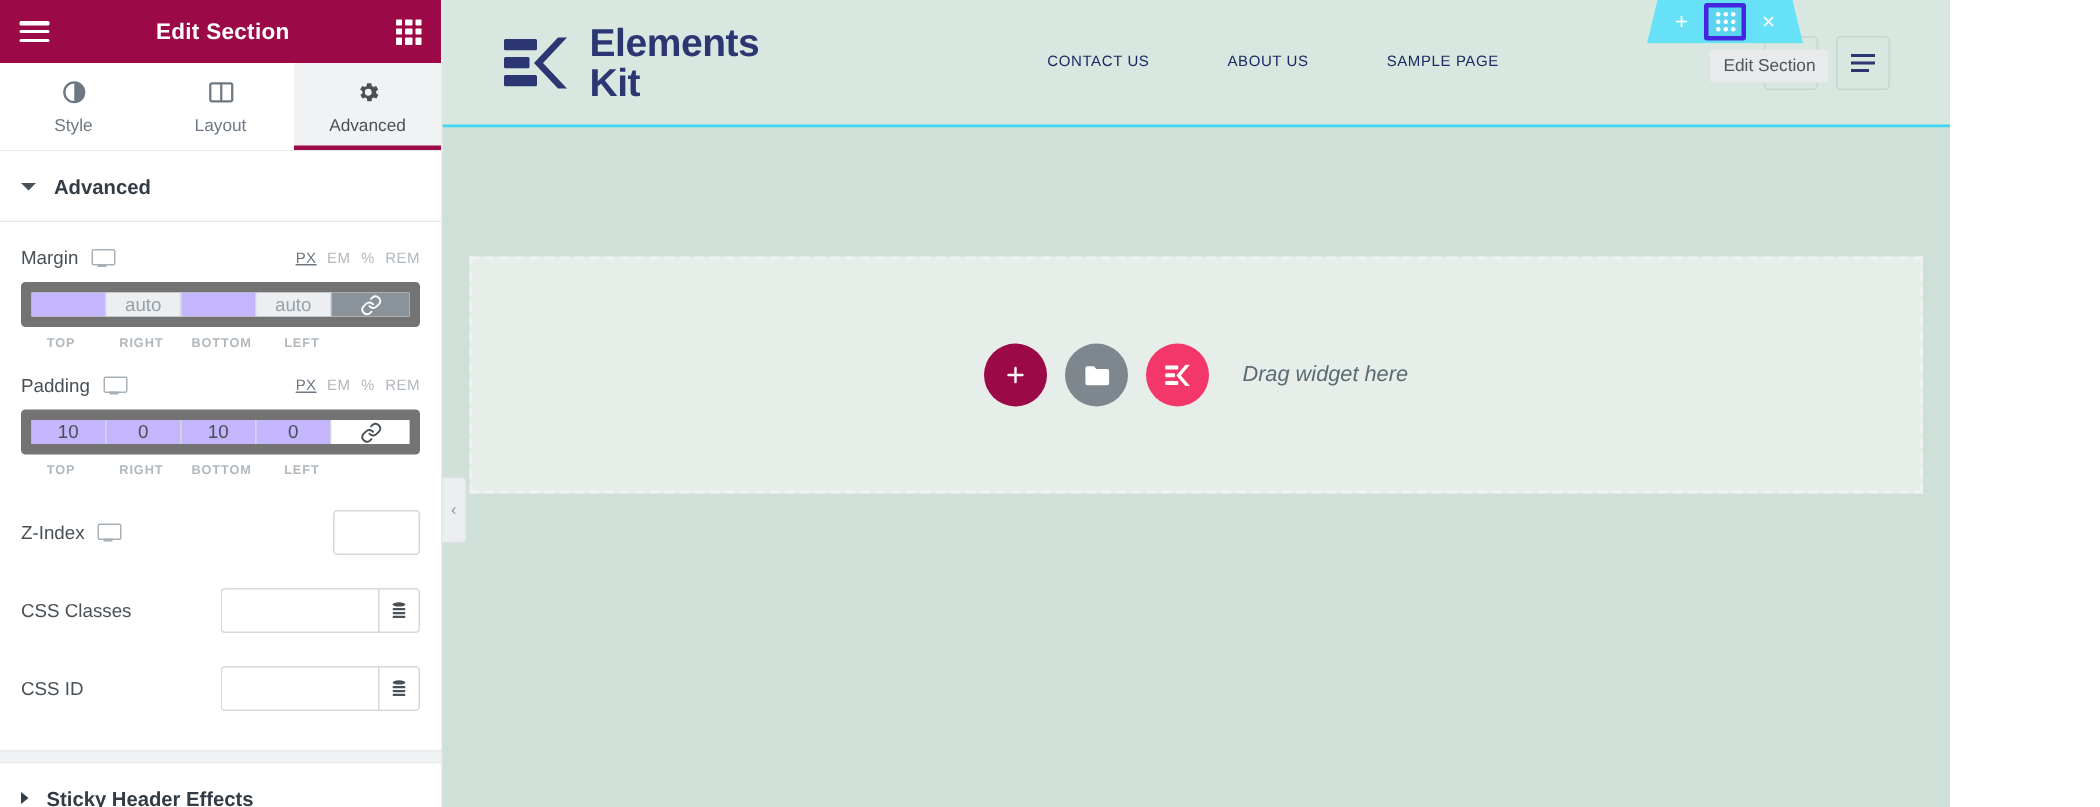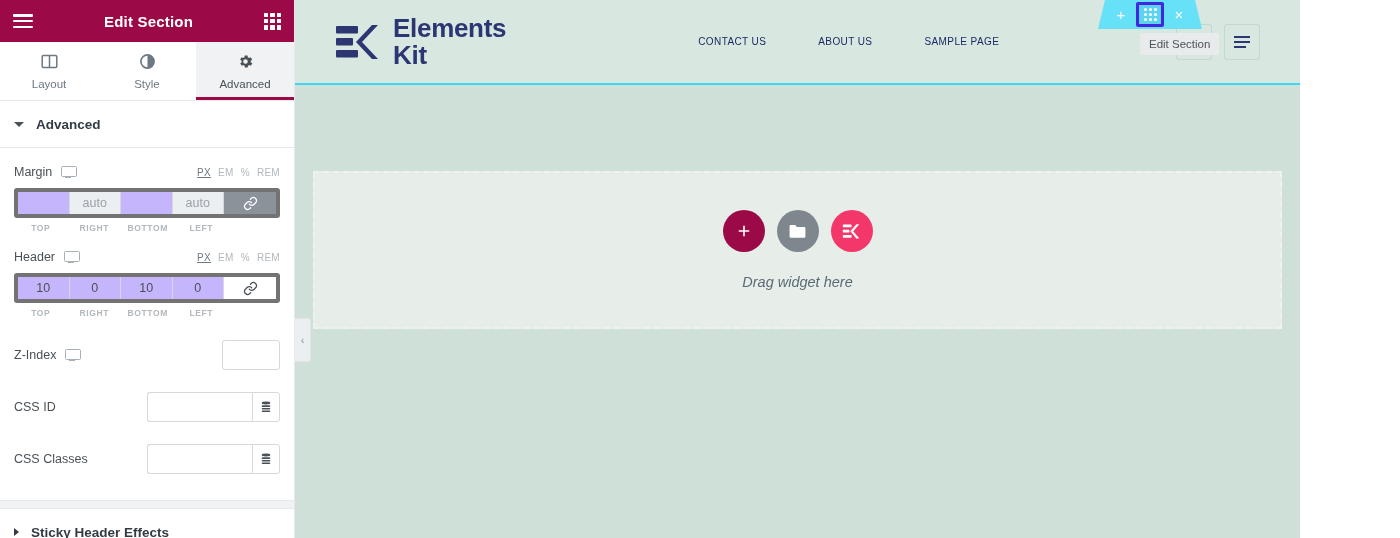--- a/index.html
+++ b/index.html
@@ -71,21 +71,21 @@
     content:""; position:absolute; left:0; top:0; width:14px; height:9px;
     border: 1.4px solid #9aa3ab; border-radius: 1.5px;
   }
   .resp-icon::after {
     content:""; position:absolute; left:4px; bottom:0; width:6px; height:1.6px; background:#9aa3ab;
   }
   .units { margin-left: auto; display: flex; gap: 7px; align-items: center; }
   .unit { font-size: 10px; color: #b2b8bd; cursor: pointer; letter-spacing: .3px; }
   .unit.active { color: #6d7882; text-decoration: underline; }
 
-  .dim-inputs { display: flex; border: 4px solid #737373; border-radius: 3px; overflow: hidden; height: 30px; }
+  .dim-inputs { display: flex; border: 7px solid #737373; border-radius: 3px; overflow: hidden; height: 30px; }
   .dim-inputs .cell {
     flex: 1; border-right: 1px solid #d5d8dc; height: 100%;
     display: flex; align-items: center; justify-content: center;
     font-size: 12.5px; color: #495157; background: #c4b5fd;
   }
   .dim-inputs .cell.auto { background: #eceff1; color: #9aa2a9; }
   .dim-inputs .linkbtn {
     width: 52px; display: flex; align-items: center; justify-content: center;
     cursor: pointer; background: #ffffff;
   }
@@ -155,21 +155,21 @@
   .tooltip {
     position: absolute; left: 845px; top: 33px; background: #e8eaec;
     color: #4c545c; font-size: 11.5px; padding: 5px 9px; border-radius: 2px;
     z-index: 40; white-space: nowrap;
   }
 
   .section-body { position: relative; height: 451px; background: #cfe0d9; }
   .dropzone {
     position: absolute; left: 18px; right: 18px; top: 86px; height: 158px;
     border: 2px dashed #eef3f1; background: #e7eeea;
-    display: flex; flex-direction: column; align-items: center; justify-content: center;
+    display: flex; flex-direction: row; align-items: center; justify-content: center;
     gap: 22px;
   }
   .dz-buttons { display: flex; gap: 12px; }
   .dz-btn { width: 42px; height: 42px; border-radius: 50%; display: flex; align-items: center; justify-content: center; cursor: pointer; }
   .dz-btn.add { background: #9b0a46; }
   .dz-btn.folder { background: #7e868e; }
   .dz-btn.ek { background: #f4376a; }
   .dz-hint { font-size: 14.5px; color: #5a6a73; font-style: italic; }
 
   .collapse-handle {
@@ -203,34 +203,34 @@
           <i></i>
           <i></i>
           <i></i>
       </div>
     </div>
 
     <div class="panel-tabs">
       <div class="ptab">
         <span class="ptab-icon">
           <svg width="17" height="17" viewBox="0 0 17 17">
-              <rect x="1.2" y="2.5" width="14.6" height="12" rx="1.2" fill="none" stroke="#6d7882" stroke-width="1.5"></rect>
-              <line x1="8.5" y1="2.5" x2="8.5" y2="14.5" stroke="#6d7882" stroke-width="1.5"></line>
-            </svg>
-        </span>
-        <span>Layout</span>
+              <circle cx="8.5" cy="8.5" r="6.6" fill="none" stroke="#6d7882" stroke-width="1.6"></circle>
+              <path d="M8.5 1.9 A6.6 6.6 0 0 1 8.5 15.1 Z" fill="#6d7882"></path>
+            </svg>
+        </span>
+        <span>Style</span>
       </div>
       <div class="ptab">
         <span class="ptab-icon">
           <svg width="17" height="17" viewBox="0 0 17 17">
-              <circle cx="8.5" cy="8.5" r="6.6" fill="none" stroke="#6d7882" stroke-width="1.6"></circle>
-              <path d="M8.5 1.9 A6.6 6.6 0 0 1 8.5 15.1 Z" fill="#6d7882"></path>
-            </svg>
-        </span>
-        <span>Style</span>
+              <rect x="1.2" y="2.5" width="14.6" height="12" rx="1.2" fill="none" stroke="#6d7882" stroke-width="1.5"></rect>
+              <line x1="8.5" y1="2.5" x2="8.5" y2="14.5" stroke="#6d7882" stroke-width="1.5"></line>
+            </svg>
+        </span>
+        <span>Layout</span>
       </div>
       <div class="ptab active">
         <span class="ptab-icon">
           <svg width="17" height="17" viewBox="0 0 24 24" fill="#495157">
               <path d="M19.4 13a7.8 7.8 0 0 0 0-2l2-1.5-2-3.4-2.4 1a7.6 7.6 0 0 0-1.7-1l-.4-2.6H10.9l-.4 2.6c-.6.2-1.2.6-1.7 1l-2.4-1-2 3.4L6.6 11a7.8 7.8 0 0 0 0 2l-2 1.5 2 3.4 2.4-1c.5.4 1.1.8 1.7 1l.4 2.6h4l.4-2.6c.6-.2 1.2-.6 1.7-1l2.4 1 2-3.4zM12 15.2A3.2 3.2 0 1 1 12 8.8a3.2 3.2 0 0 1 0 6.4z"></path>
             </svg>
         </span>
         <span>Advanced</span>
       </div>
     </div>
@@ -268,21 +268,21 @@
         </div>
         <div class="dim-labels">
           <span>TOP</span>
           <span>RIGHT</span>
           <span>BOTTOM</span>
           <span>LEFT</span>
           <span class="spacer"></span>
         </div>
 
         <div class="ctrl-row-head">
-          <span class="ctrl-label">Header</span>
+          <span class="ctrl-label">Padding</span>
           <span class="resp-icon"></span>
           <span class="units">
             <span class="unit active">PX</span>
             <span class="unit">EM</span>
             <span class="unit">%</span>
             <span class="unit">REM</span>
           </span>
         </div>
         <div class="dim-inputs">
           <div class="cell">10</div>
@@ -302,52 +302,52 @@
           <span>BOTTOM</span>
           <span>LEFT</span>
           <span class="spacer"></span>
         </div>
 
         <div class="simple-row">
           <span class="ctrl-label">Z-Index</span>
           <span class="resp-icon"></span>
           <span class="field-wrap">
             <input class="text-field" type="text" value="" style="">
+          </span>
+        </div>
+
+        <div class="simple-row">
+          <span class="ctrl-label">CSS Classes</span>
+          <span class="field-wrap">
+            <input class="text-field wide" type="text" value="" style="">
+            <span class="dyn-btn">
+              <svg width="12" height="13" viewBox="0 0 14 15" fill="#495157">
+                  <ellipse cx="7" cy="2.2" rx="5" ry="1.7"></ellipse>
+                  <rect x="2" y="5" width="10" height="1.8" rx=".9"></rect>
+                  <rect x="2" y="8" width="10" height="1.8" rx=".9"></rect>
+                  <rect x="2" y="11" width="10" height="1.8" rx=".9"></rect>
+                </svg>
+            </span>
           </span>
         </div>
 
         <div class="simple-row">
           <span class="ctrl-label">CSS ID</span>
           <span class="field-wrap">
             <input class="text-field wide" type="text" value="" style="">
             <span class="dyn-btn">
               <svg width="12" height="13" viewBox="0 0 14 15" fill="#495157">
                   <ellipse cx="7" cy="2.2" rx="5" ry="1.7"></ellipse>
                   <rect x="2" y="5" width="10" height="1.8" rx=".9"></rect>
                   <rect x="2" y="8" width="10" height="1.8" rx=".9"></rect>
                   <rect x="2" y="11" width="10" height="1.8" rx=".9"></rect>
                 </svg>
             </span>
           </span>
         </div>
-
-        <div class="simple-row">
-          <span class="ctrl-label">CSS Classes</span>
-          <span class="field-wrap">
-            <input class="text-field wide" type="text" value="" style="">
-            <span class="dyn-btn">
-              <svg width="12" height="13" viewBox="0 0 14 15" fill="#495157">
-                  <ellipse cx="7" cy="2.2" rx="5" ry="1.7"></ellipse>
-                  <rect x="2" y="5" width="10" height="1.8" rx=".9"></rect>
-                  <rect x="2" y="8" width="10" height="1.8" rx=".9"></rect>
-                  <rect x="2" y="11" width="10" height="1.8" rx=".9"></rect>
-                </svg>
-            </span>
-          </span>
-        </div>
       </div>
 
       <div class="panel-divider"></div>
 
       <div class="section-header" style="border-bottom:1px solid #e6e9ec;">
         <span class="caret-right"></span>
         <span class="section-header-title">Sticky Header Effects</span>
       </div>
     </div>
   </div>

